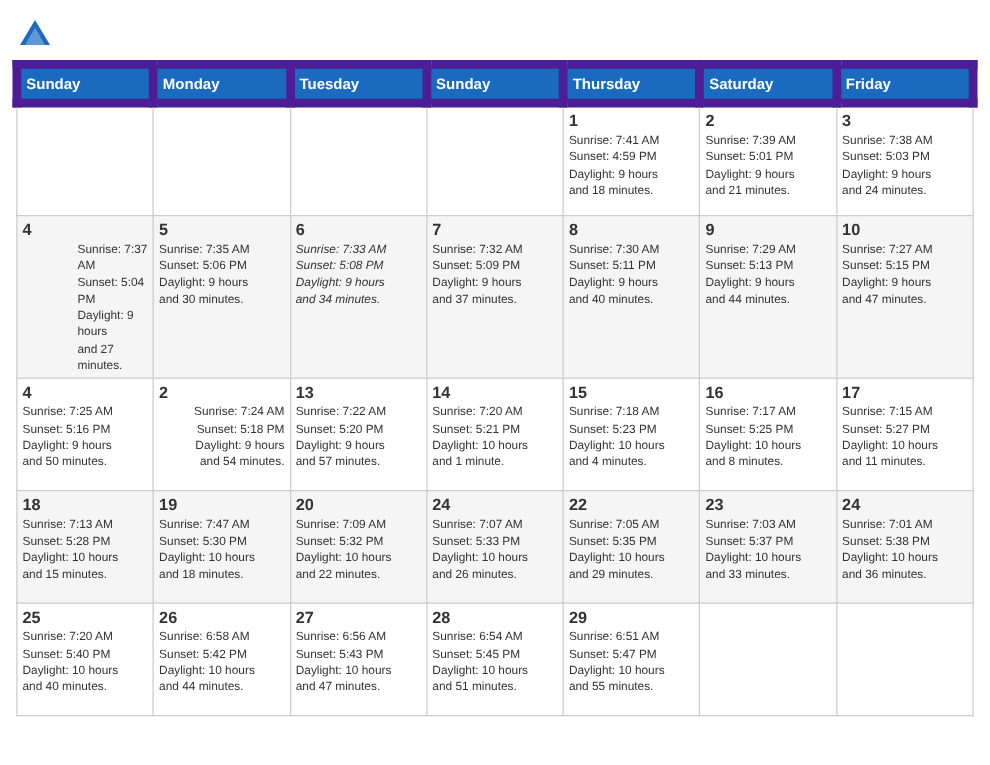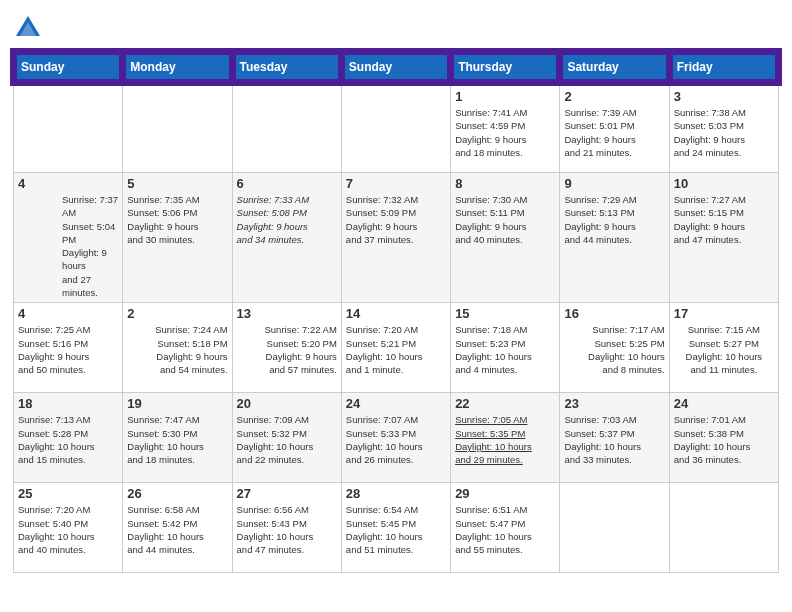--- a/index.html
+++ b/index.html
@@ -211,49 +211,49 @@
         </td>
         <td>
           <span class="day-num">2</span>
           <div class="day-info" style="white-space: pre-line; text-align: right;">Sunrise: 7:24 AM
 Sunset: 5:18 PM
 Daylight: 9 hours
 and 54 minutes.</div>
         </td>
         <td>
           <span class="day-num">13</span>
-          <div class="day-info" style="white-space: pre-line; text-align: right;">Sunrise: 7:22 AM
+          <div class="day-info" style="white-space: pre-line;">Sunrise: 7:22 AM
 Sunset: 5:20 PM
 Daylight: 9 hours
 and 57 minutes.</div>
         </td>
         <td>
           <span class="day-num">14</span>
           <div class="day-info" style="white-space: pre-line;">Sunrise: 7:20 AM
 Sunset: 5:21 PM
 Daylight: 10 hours
 and 1 minute.</div>
         </td>
         <td>
           <span class="day-num">15</span>
           <div class="day-info" style="white-space: pre-line;">Sunrise: 7:18 AM
 Sunset: 5:23 PM
 Daylight: 10 hours
 and 4 minutes.</div>
         </td>
         <td>
           <span class="day-num">16</span>
-          <div class="day-info" style="white-space: pre-line; text-align: right;">Sunrise: 7:17 AM
+          <div class="day-info" style="white-space: pre-line;">Sunrise: 7:17 AM
 Sunset: 5:25 PM
 Daylight: 10 hours
 and 8 minutes.</div>
         </td>
         <td>
           <span class="day-num">17</span>
-          <div class="day-info" style="white-space: pre-line; text-align: center;">Sunrise: 7:15 AM
+          <div class="day-info" style="white-space: pre-line;">Sunrise: 7:15 AM
 Sunset: 5:27 PM
 Daylight: 10 hours
 and 11 minutes.</div>
         </td>
       </tr>
       <tr>
         <td>
           <span class="day-num">18</span>
           <div class="day-info" style="white-space: pre-line;">Sunrise: 7:13 AM
 Sunset: 5:28 PM
@@ -276,21 +276,21 @@
         </td>
         <td>
           <span class="day-num">24</span>
           <div class="day-info" style="white-space: pre-line;">Sunrise: 7:07 AM
 Sunset: 5:33 PM
 Daylight: 10 hours
 and 26 minutes.</div>
         </td>
         <td>
           <span class="day-num">22</span>
-          <div class="day-info" style="white-space: pre-line; text-decoration: underline;">Sunrise: 7:05 AM
+          <div class="day-info" style="white-space: pre-line;">Sunrise: 7:05 AM
 Sunset: 5:35 PM
 Daylight: 10 hours
 and 29 minutes.</div>
         </td>
         <td>
           <span class="day-num">23</span>
           <div class="day-info" style="white-space: pre-line;">Sunrise: 7:03 AM
 Sunset: 5:37 PM
 Daylight: 10 hours
 and 33 minutes.</div>

